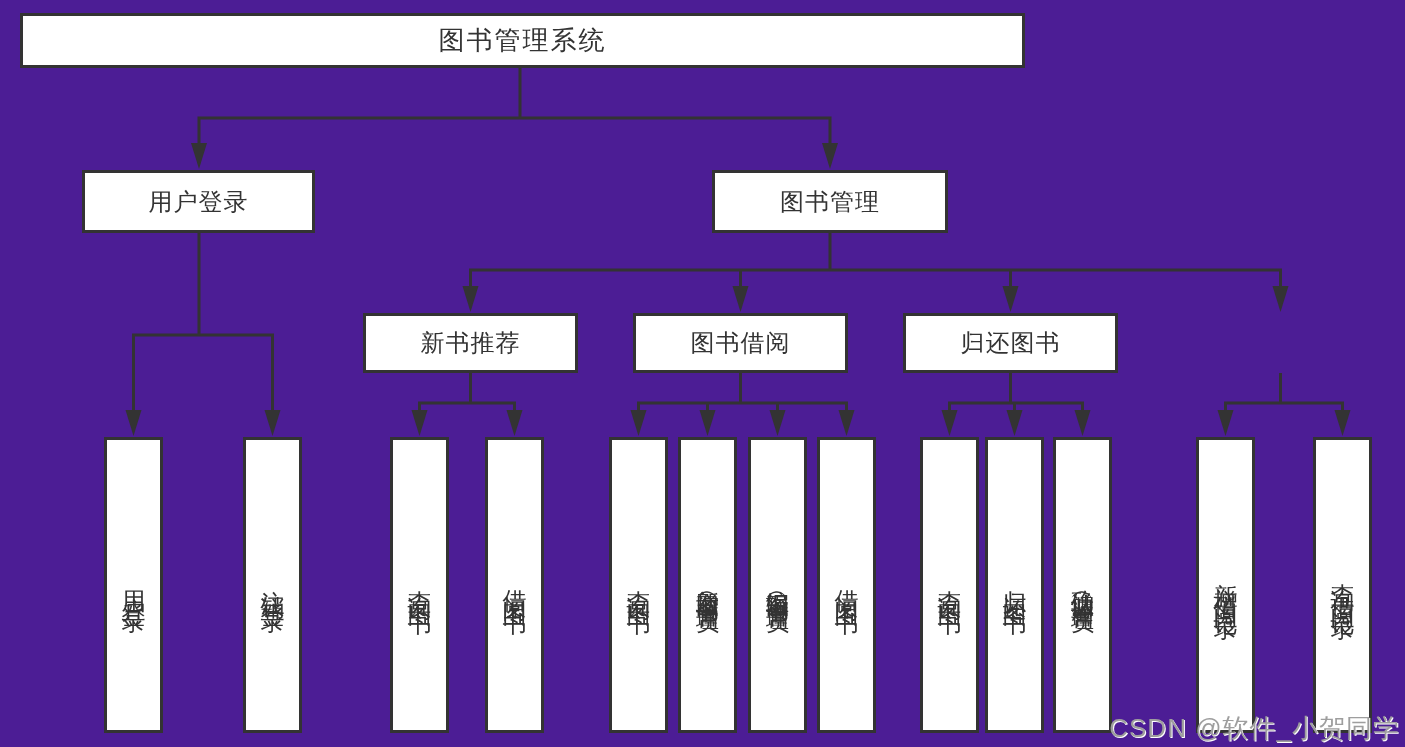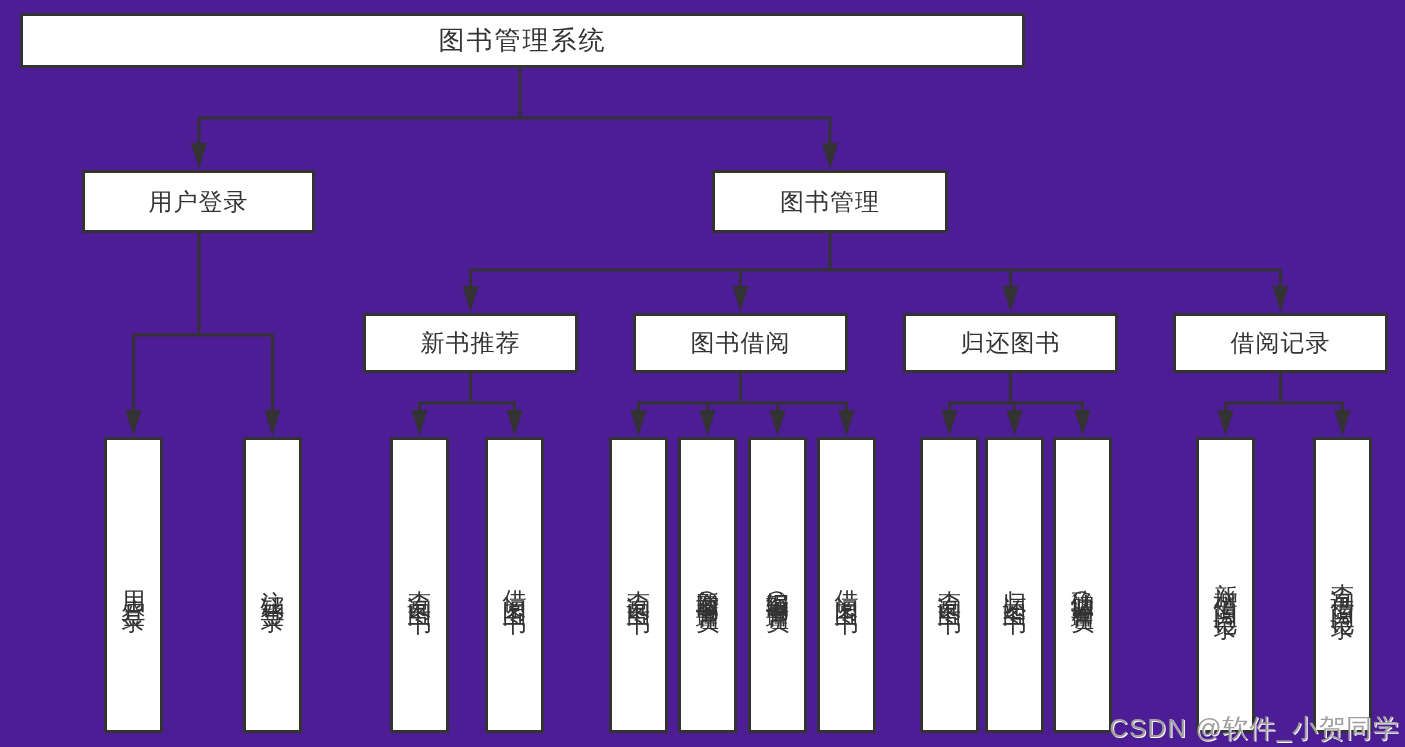--- a/index.html
+++ b/index.html
@@ -104,21 +104,20 @@
   </svg>
 
   <div class="node h-node root-node" style="left:20px; top:13px; width:1005px; height:55px;">图书管理系统</div>
 
   <div class="node h-node" style="left:82px; top:170px; width:233px; height:63px;">用户登录</div>
   <div class="node h-node" style="left:712px; top:170px; width:236px; height:63px;">图书管理</div>
 
   <div class="node h-node" style="left:363px; top:313px; width:215px; height:60px;">新书推荐</div>
   <div class="node h-node" style="left:633px; top:313px; width:215px; height:60px;text-align:center;">图书借阅</div>
   <div class="node h-node" style="left:903px; top:313px; width:215px; height:60px;">归还图书</div>
-  <div class="node h-node" style="left:1173px; top:313px; width:215px; height:60px;">借阅记录</div>
 
   <div class="node leaf" style="left:104px; top:437px; width:59px; height:296px;">用户登录</div>
   <div class="node leaf" style="left:243px; top:437px; width:59px; height:296px;">注销登录</div>
 
   <div class="node leaf" style="left:390px; top:437px; width:59px; height:296px;">查询图书</div>
   <div class="node leaf" style="left:485px; top:437px; width:59px; height:296px;">借阅图书</div>
 
   <div class="node leaf" style="left:609px; top:437px; width:59px; height:296px;">查询图书</div>
   <div class="node leaf long" style="left:678px; top:437px; width:59px; height:296px;">新增图书（管理员）</div>
   <div class="node leaf long" style="left:748px; top:437px; width:59px; height:296px;">编辑图书（管理员）</div>

